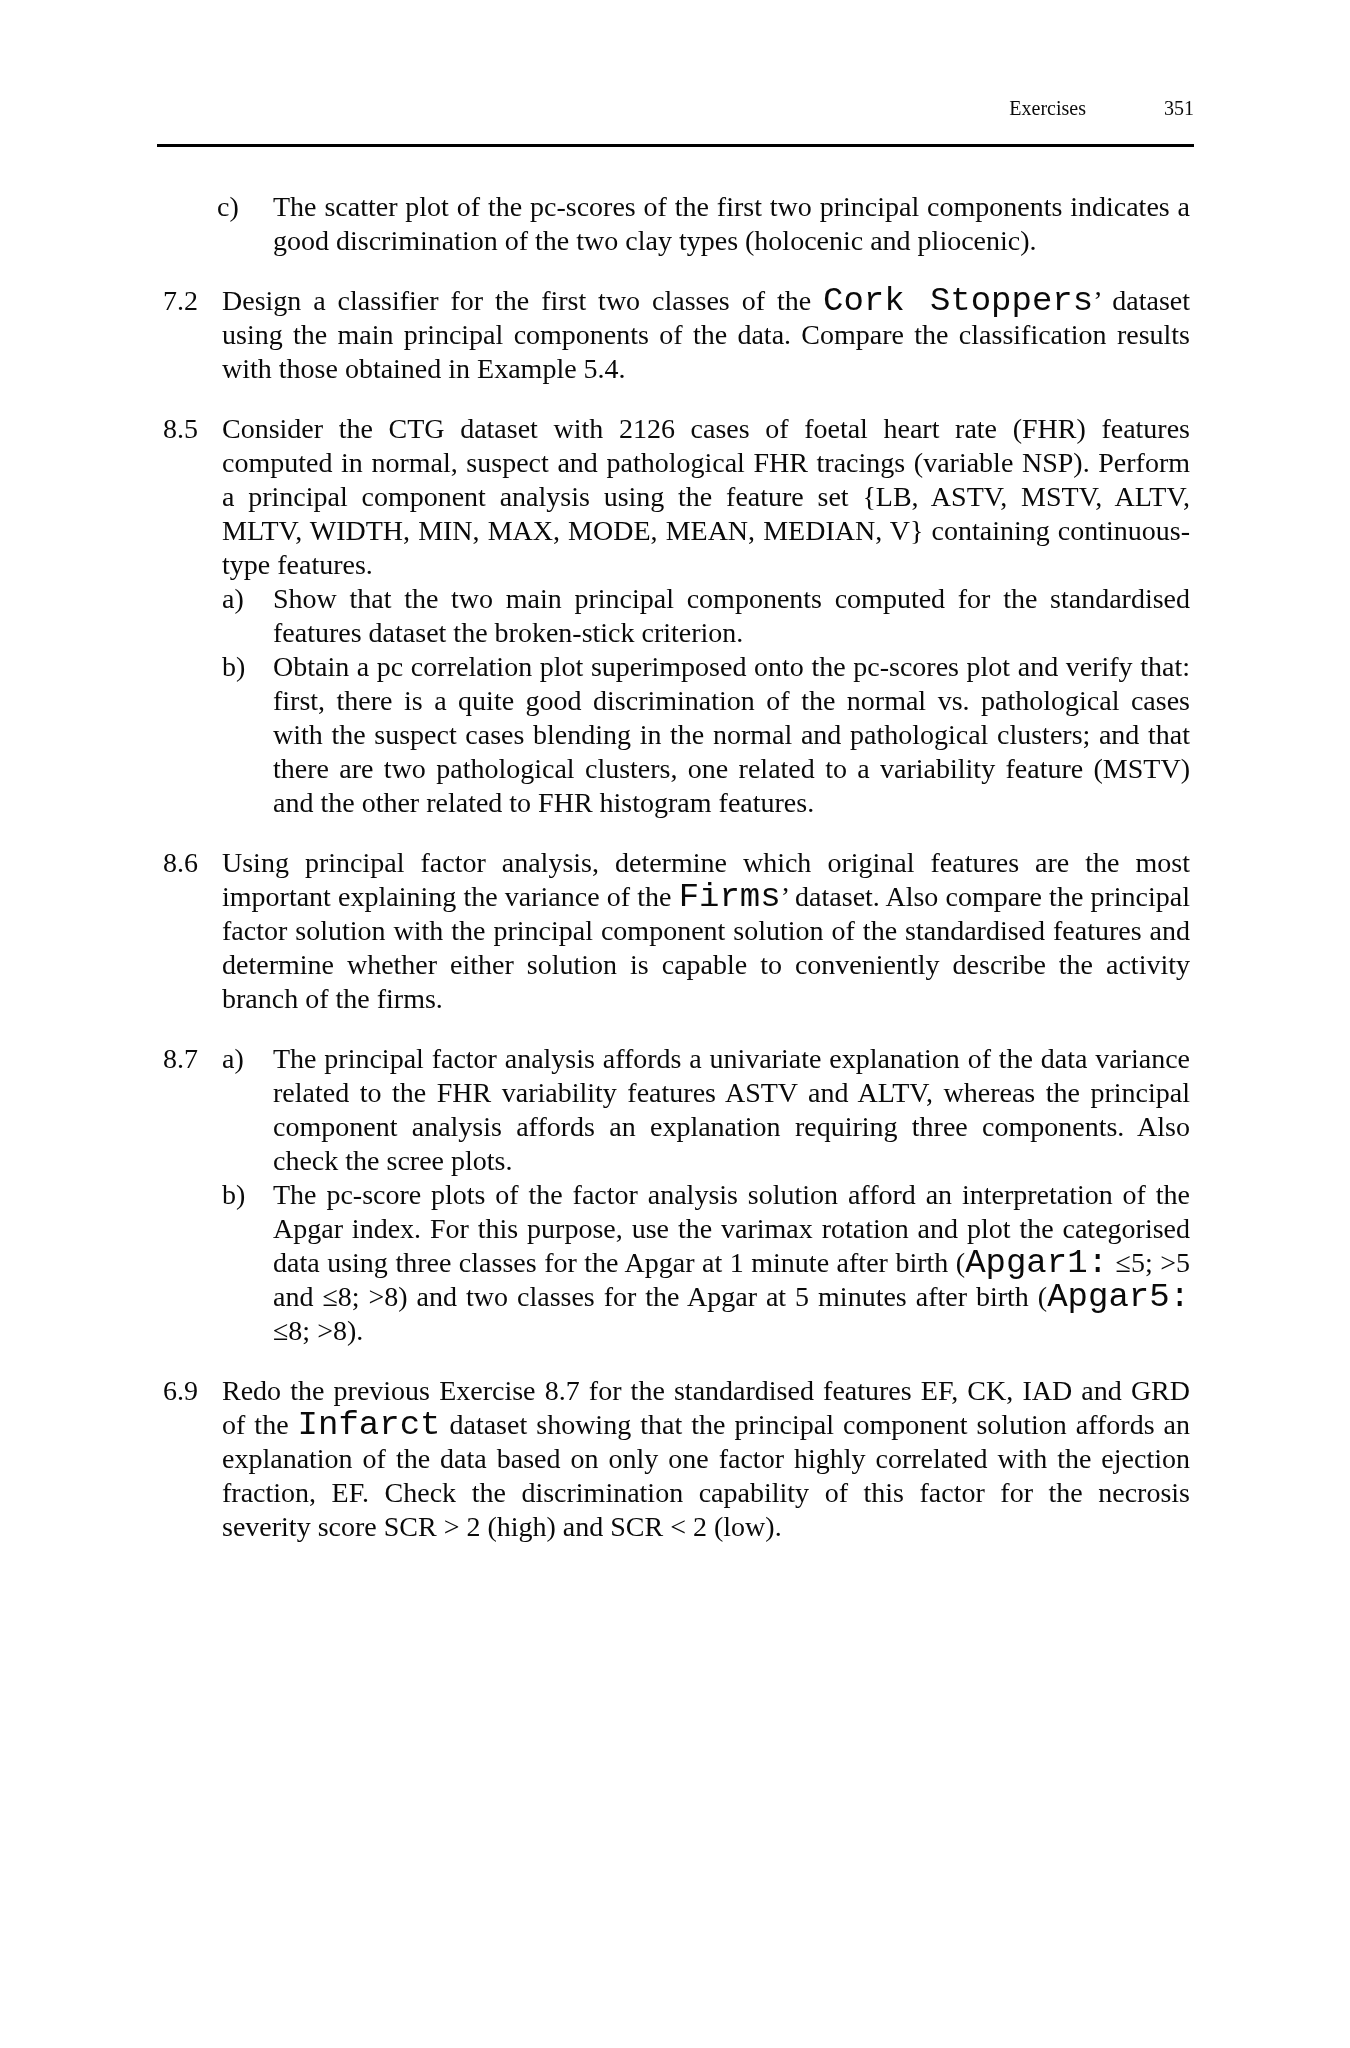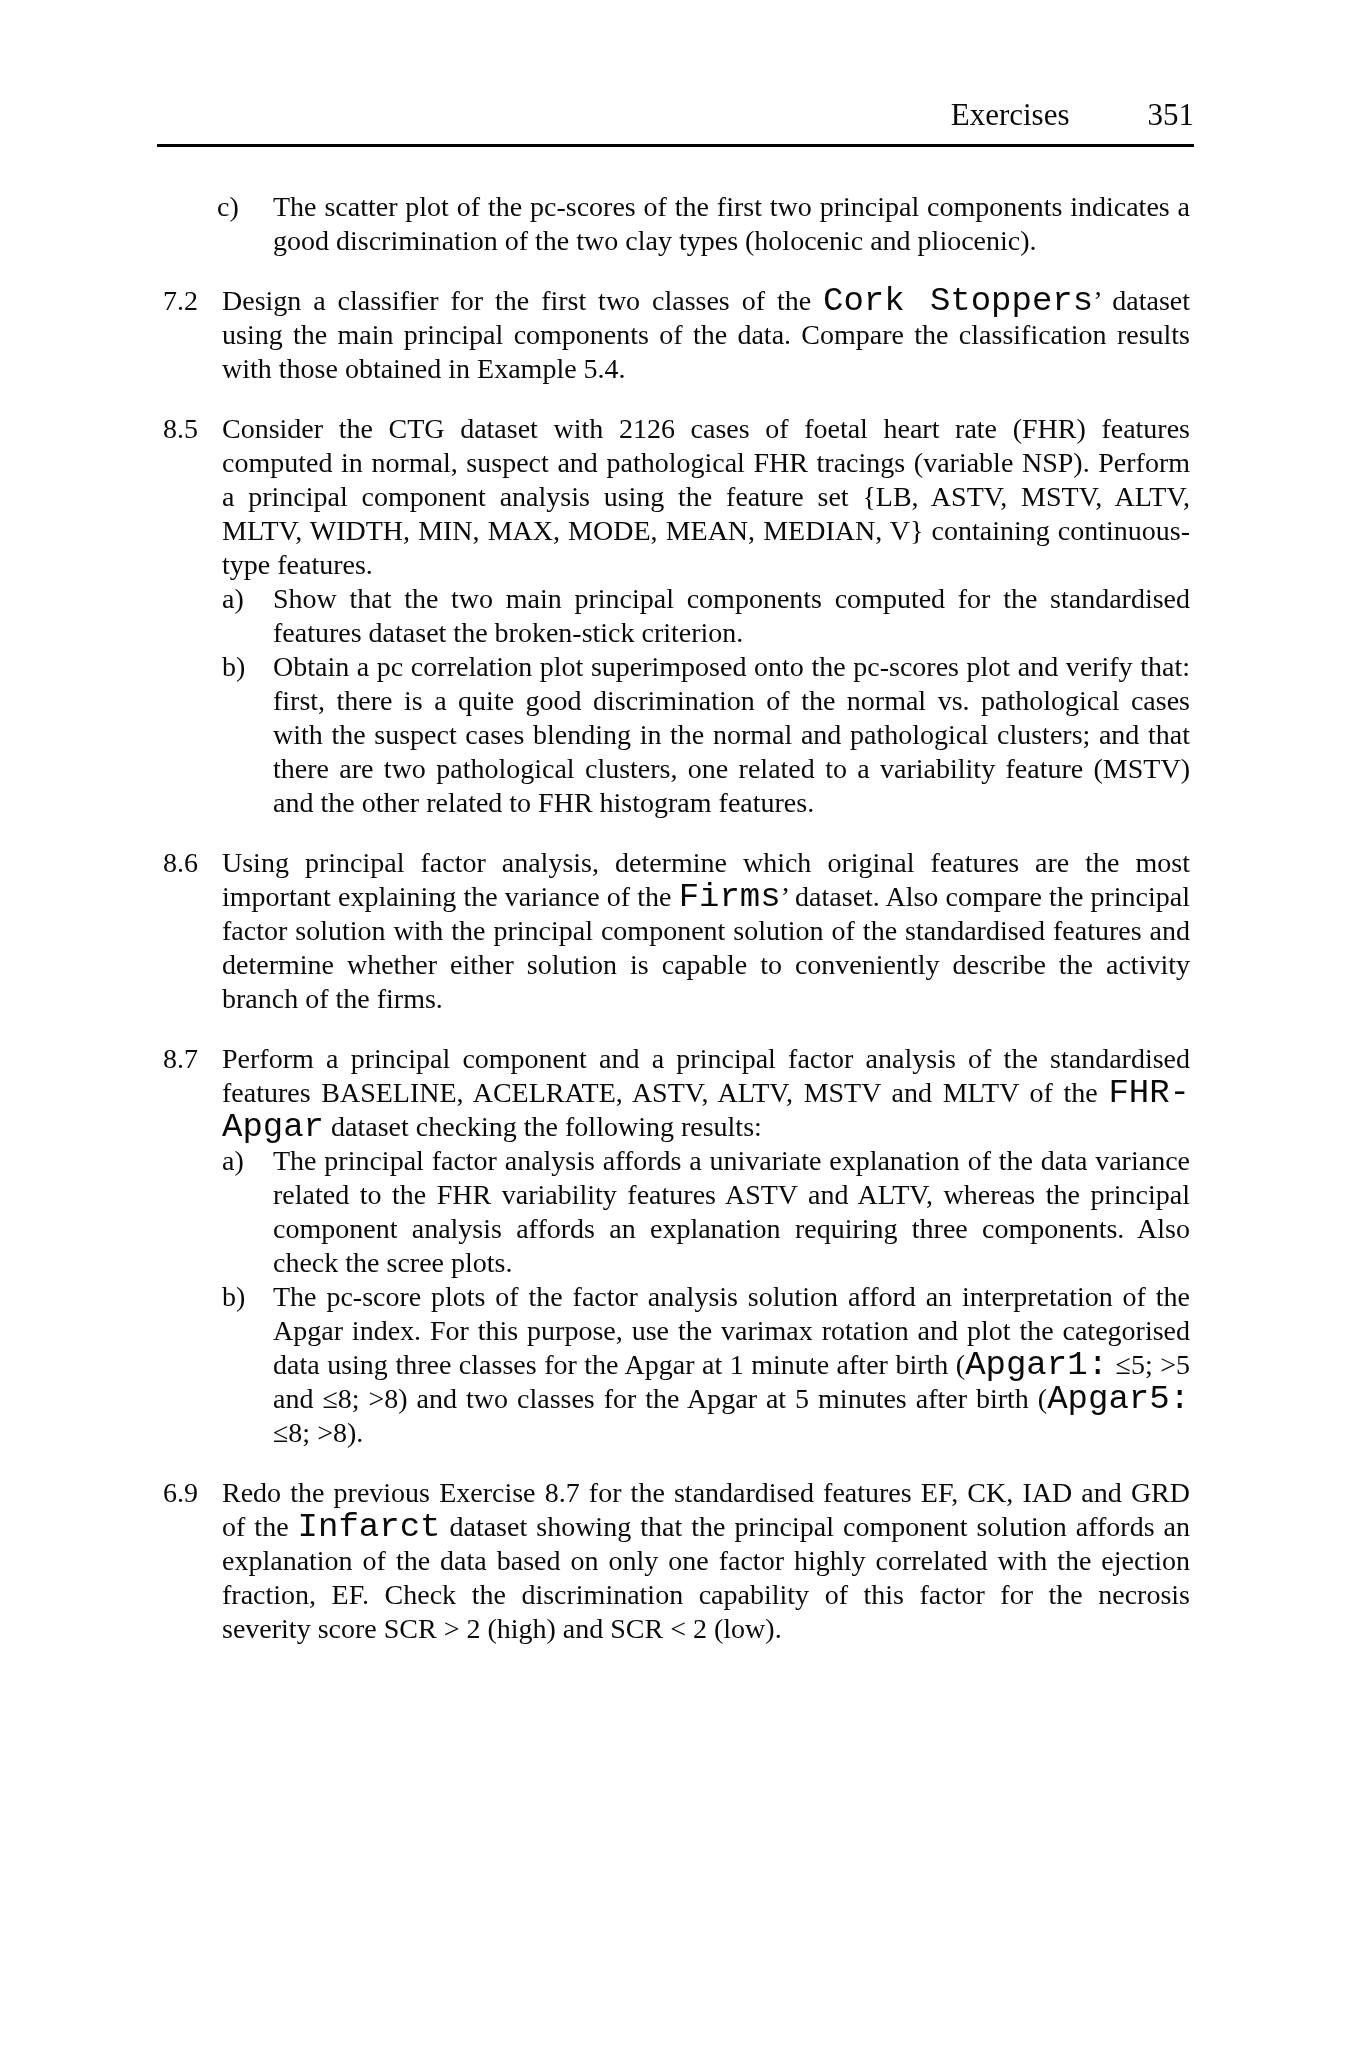--- a/index.html
+++ b/index.html
@@ -14,21 +14,21 @@
   }
   .running-header {
     position: absolute;
     top: 97px;
     left: 157px;
     width: 1037px;
     display: flex;
     justify-content: flex-end;
     align-items: baseline;
     gap: 78px;
-    font-size: 31px;
+    font-size: 20px;
   }
   .header-rule {
     position: absolute;
     top: 144px;
     left: 157px;
     width: 1037px;
     height: 3px;
     background: #000000;
   }
   .content {
@@ -82,21 +82,20 @@
           <span class="num-label">b)</span>
           <div class="para"><span>Obtain a pc correlation plot superimposed onto the pc-scores plot and verify that: first, there is a quite good discrimination of the normal vs. pathological cases with the suspect cases blending in the normal and pathological clusters; and that there are two pathological clusters, one related to a variability feature (MSTV) and the other related to FHR histogram features.</span></div>
         </div>
       </div>
       <div class="block">
         <span class="num-label">8.6</span>
         <div class="para main-para"><span>Using principal factor analysis, determine which original features are the most important explaining the variance of the </span><span class="mono">Firms</span><span>’ dataset. Also compare the principal factor solution with the principal component solution of the standardised features and determine whether either solution is capable to conveniently describe the activity branch of the firms.</span></div>
       </div>
       <div class="block">
         <span class="num-label">8.7</span>
-        <div class="para main-para"><span>Perform a principal component and a principal factor analysis of the standardised features BASELINE, ACELRATE, ASTV, ALTV, MSTV and MLTV of the </span><span class="mono">FHR-Apgar</span><span> dataset checking the following results:</span></div>
         <div class="subitem">
           <span class="num-label">a)</span>
           <div class="para"><span>The principal factor analysis affords a univariate explanation of the data variance related to the FHR variability features ASTV and ALTV, whereas the principal component analysis affords an explanation requiring three components. Also check the scree plots.</span></div>
         </div>
         <div class="subitem">
           <span class="num-label">b)</span>
           <div class="para"><span>The pc-score plots of the factor analysis solution afford an interpretation of the Apgar index. For this purpose, use the varimax rotation and plot the categorised data using three classes for the Apgar at 1 minute after birth (</span><span class="mono">Apgar1:</span><span> ≤5; &gt;5 and ≤8; &gt;8) and two classes for the Apgar at 5 minutes after birth (</span><span class="mono">Apgar5:</span><span> ≤8; &gt;8).</span></div>
         </div>
       </div>
       <div class="block">

